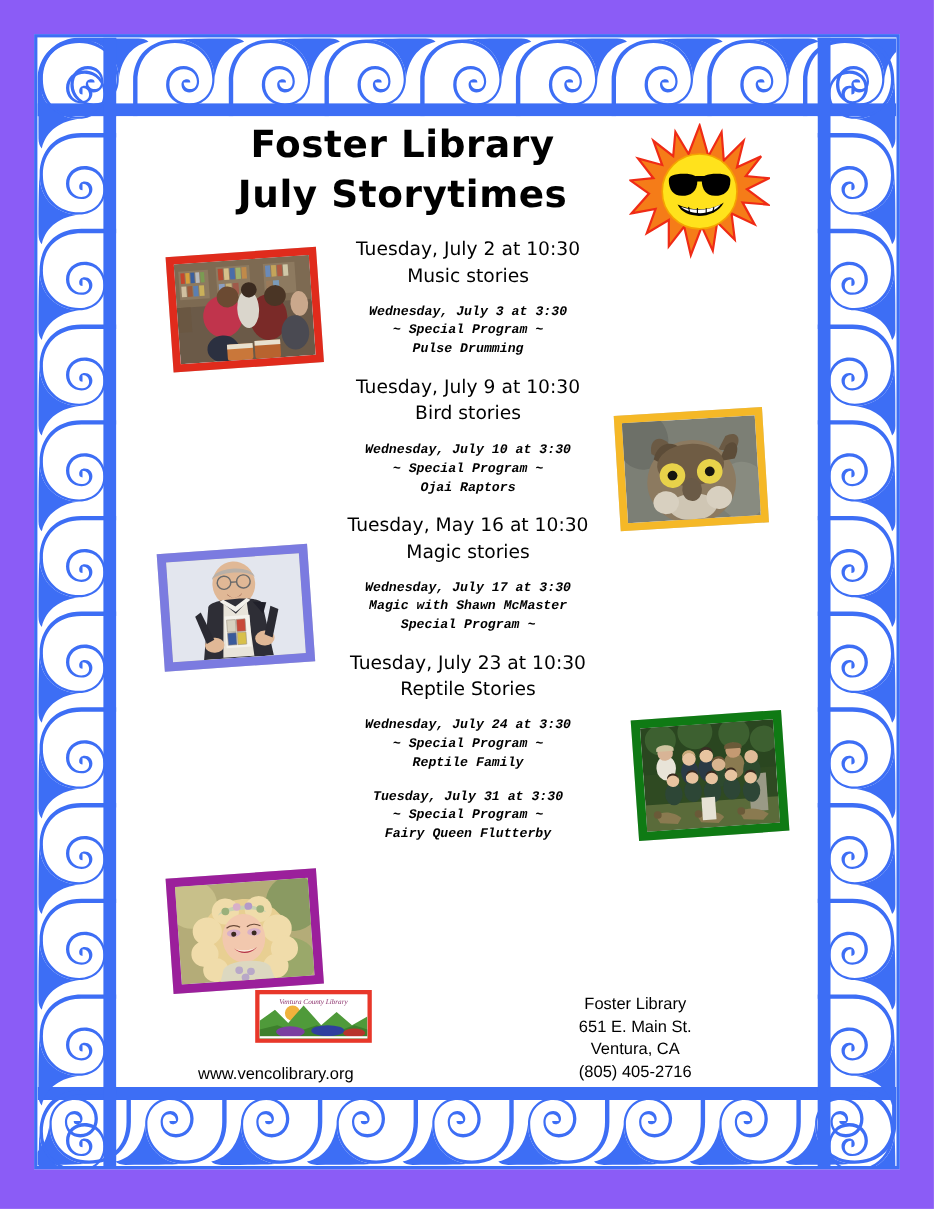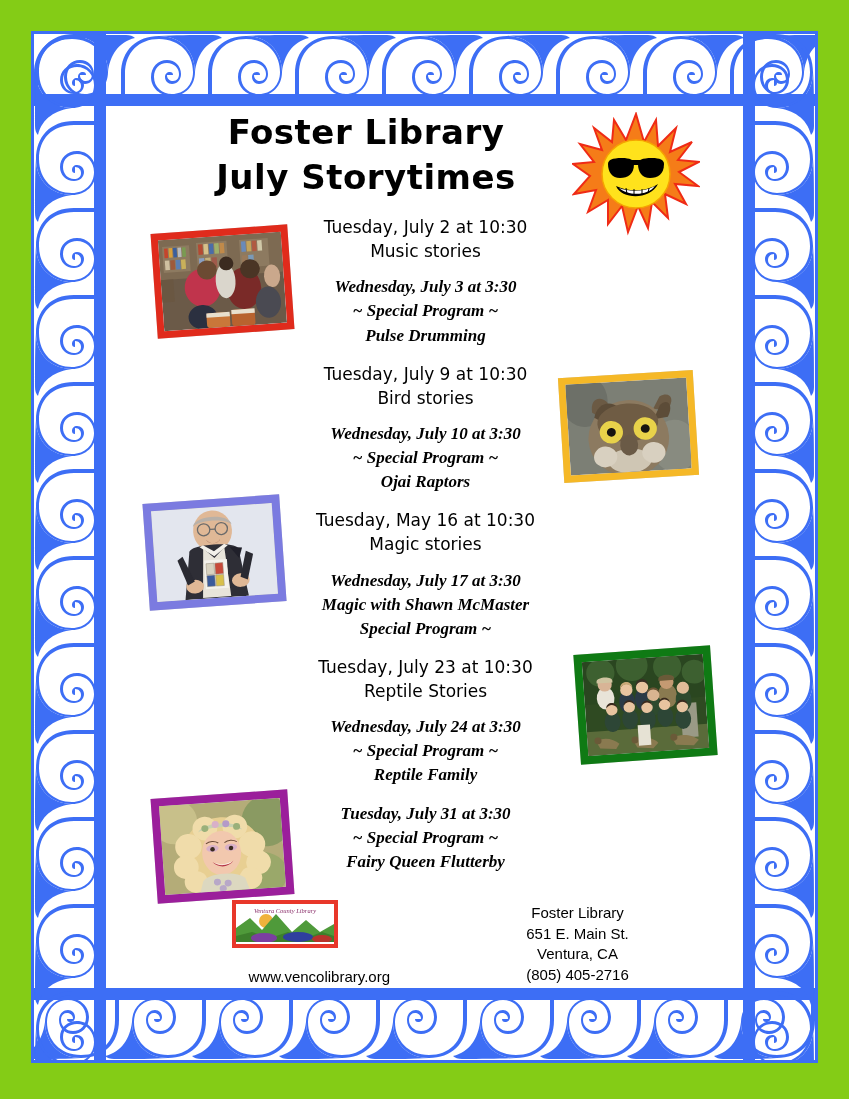--- a/index.html
+++ b/index.html
@@ -7,21 +7,21 @@
     width:849px;height:1099px;
     background:#ffffff;
     font-family:"Liberation Sans",sans-serif;
     overflow:hidden;
     position:relative;
   }
 
   
   #poster{
     position:absolute;left:0;top:0;width:849px;height:1099px;
-    background:#84cc16;
+    background:#8b5cf6;
   }
   #frame{
     position:absolute;left:31px;top:31px;
     width:787px;height:1032px;
     box-sizing:border-box;
     border:3px solid #3d6ef5;
     background:#ffffff;
   }
 
   
@@ -56,30 +56,30 @@
     position:absolute;left:253px;top:215px;width:345px;
     text-align:center;
   }
   .entry{margin-bottom:13px;}
   .entry.regular div{
     font-family:"DejaVu Sans",sans-serif;
     font-size:17px;color:#000;line-height:1.42;
     font-weight:normal;
   }
   .entry.special div{
-    font-family:Liberation Serif, serif;
-    font-size:17px;color:#000;line-height:1.42;
+    font-family:Liberation Mono, monospace;
+    font-size:12px;color:#000;line-height:1.42;
     font-weight:bold;font-style:italic;
   }
   .entry.regular{margin-bottom:12px;}
   .entry.special{margin-bottom:14px;}
 
   
   #footer-logo-block{
-    position:absolute;left:180px;top:900px;width:210px;text-align:right;
+    position:absolute;left:180px;top:900px;width:210px;text-align:left;
   }
   #logo-wrap{display:flex;justify-content:center;}
   #footer-url{
     font-family:"Liberation Sans",sans-serif;
     font-size:15px;color:#000;margin-top:20px;
   }
   #footer-address{
     position:absolute;left:470px;top:903px;width:215px;
     text-align:center;
     font-family:"Liberation Sans",sans-serif;

